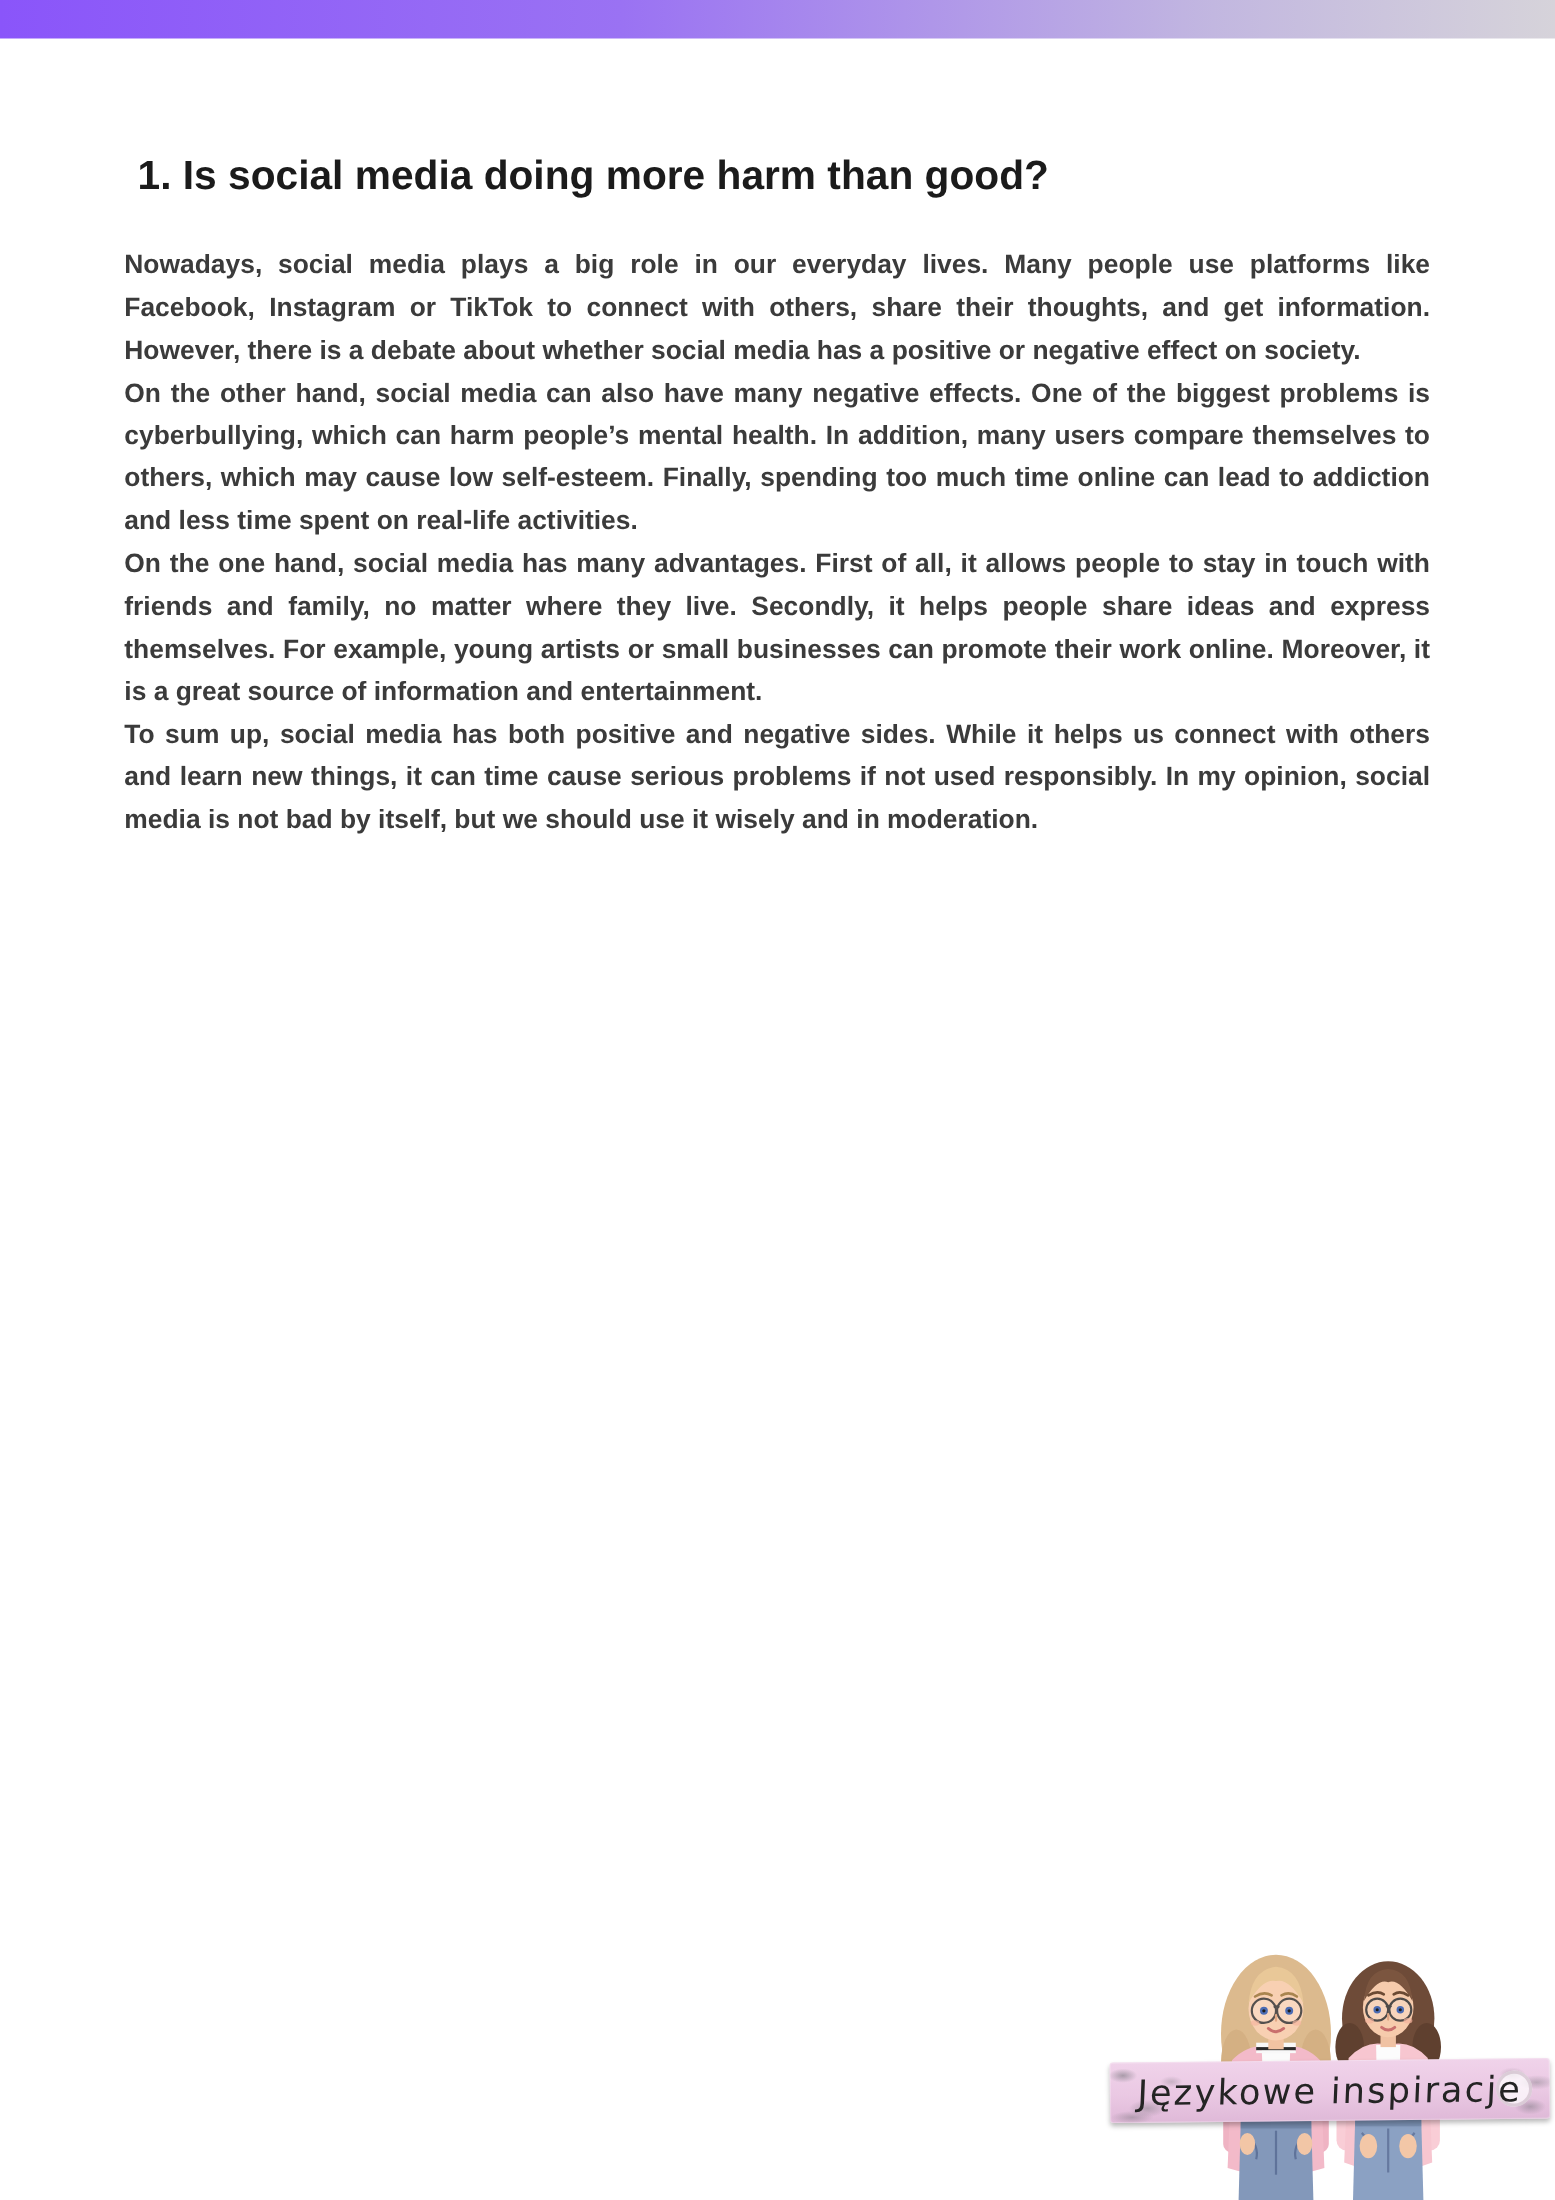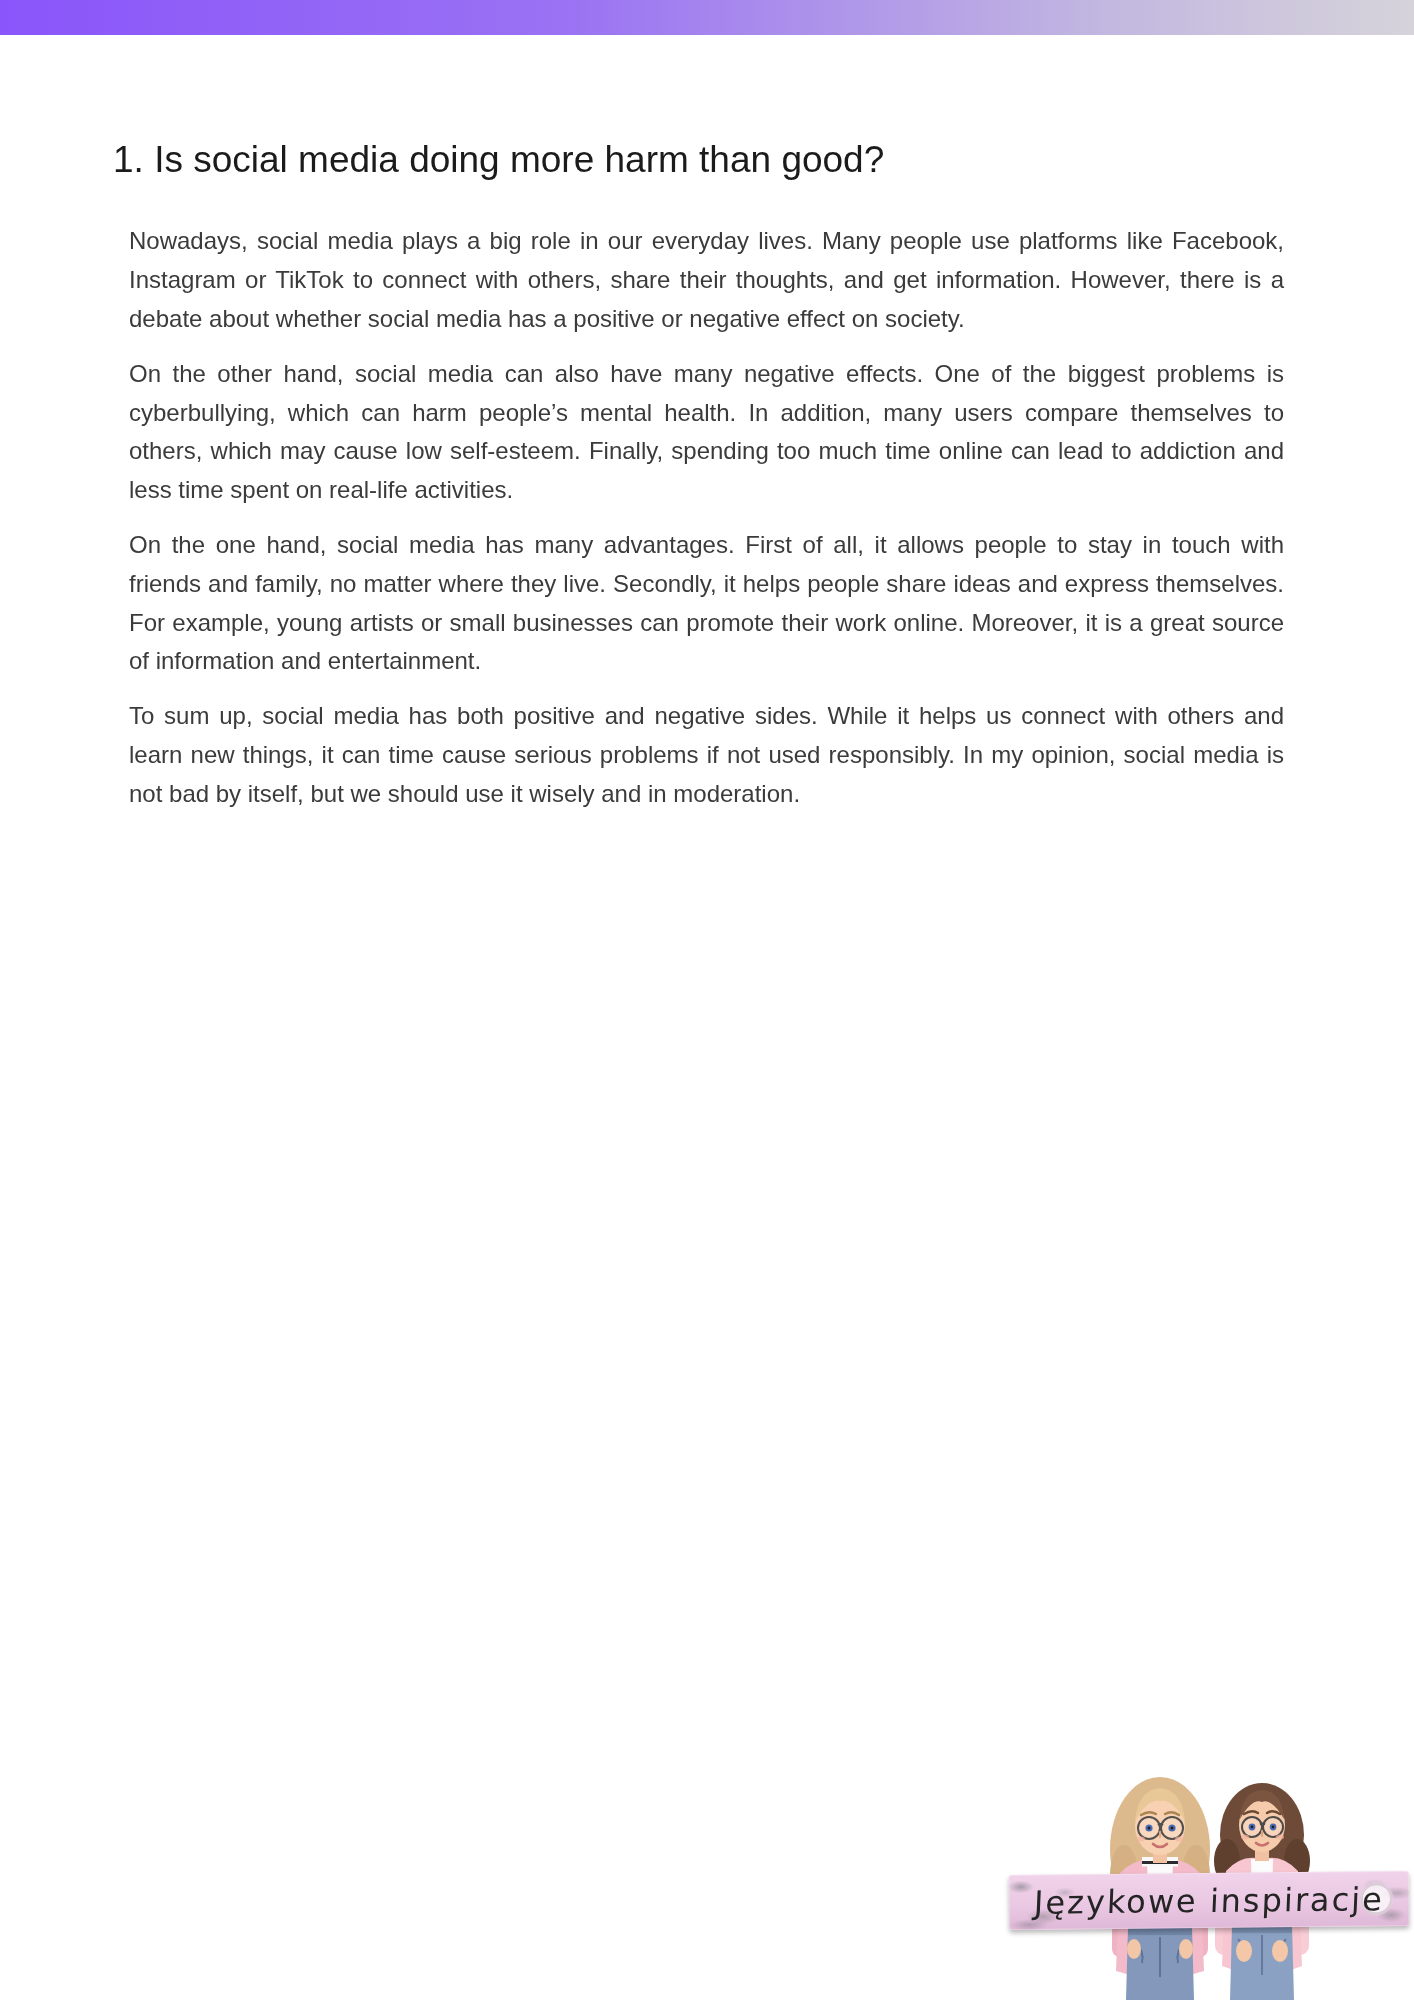--- a/index.html
+++ b/index.html
@@ -35,36 +35,36 @@
   }
 
   .doc {
     position: absolute;
     left: 113px;
     right: 114px;
     top: 35px;
   }
 
   .page-title {
-    margin: 103px 0 0 0;
+    margin: 103px 0 0 12px;
     font-size: 37px;
     line-height: 1.2;
-    font-weight: 400;
+    font-weight: 700;
     color: var(--title-color);
   }
 
   .essay {
     margin-top: 40px;
     font-size: 24px;
     line-height: 38.8px;
     color: var(--body-color);
     text-align: justify;
     text-justify: inter-word;
   }
-  .essay p { margin: 16px; }
+  .essay p { margin: 0; font-weight: bold; }
 
   
   .brand-logo {
     position: absolute;
     right: 0;
     bottom: 0;
     width: 410px;
     height: 235px;
   }
   .brand-logo svg {

